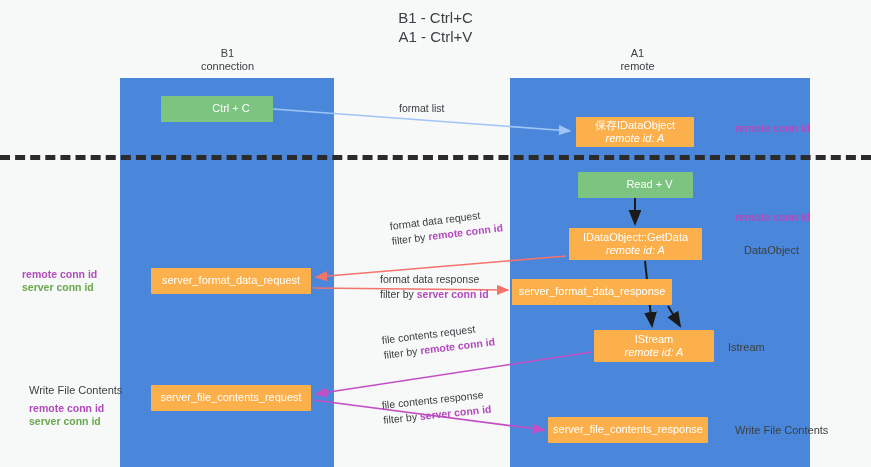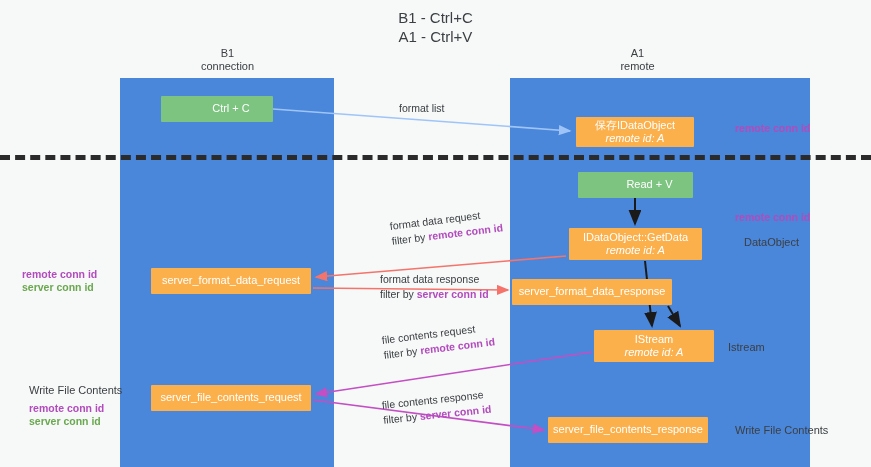--- a/index.html
+++ b/index.html
@@ -47,21 +47,21 @@
   #n-sfcresp{left:548px;top:417px;width:160px;height:26px;}
 
   
   .side{position:absolute;font-size:10.5px;line-height:13px;font-weight:bold;}
   .plain{font-weight:normal;color:#3c4043;font-size:11px;}
   .purple{color:#b24bbd;}
   .green-t{color:#6aa84f;}
 
   #lbl-rci-1{left:735px;top:122px;}
   #lbl-rci-2{left:735px;top:211px;}
-  #lbl-dataobject{left:728px;top:236px;padding-left:16px;}
+  #lbl-dataobject{left:728px;top:244px;padding-left:16px;}
   #lbl-istream{left:728px;top:341px;}
   #lbl-write{left:735px;top:424px;}
   #lbl-left-1{left:22px;top:268px;}
   #lbl-read{left:29px;top:384px;}
   #lbl-left-2{left:29px;top:402px;}
 
   
   .edge-lbl{position:absolute;font-size:10.5px;line-height:15px;white-space:nowrap;color:#3c4043;}
   .edge-lbl b{font-weight:bold;}
   #el-formatlist{left:399px;top:101px;}

